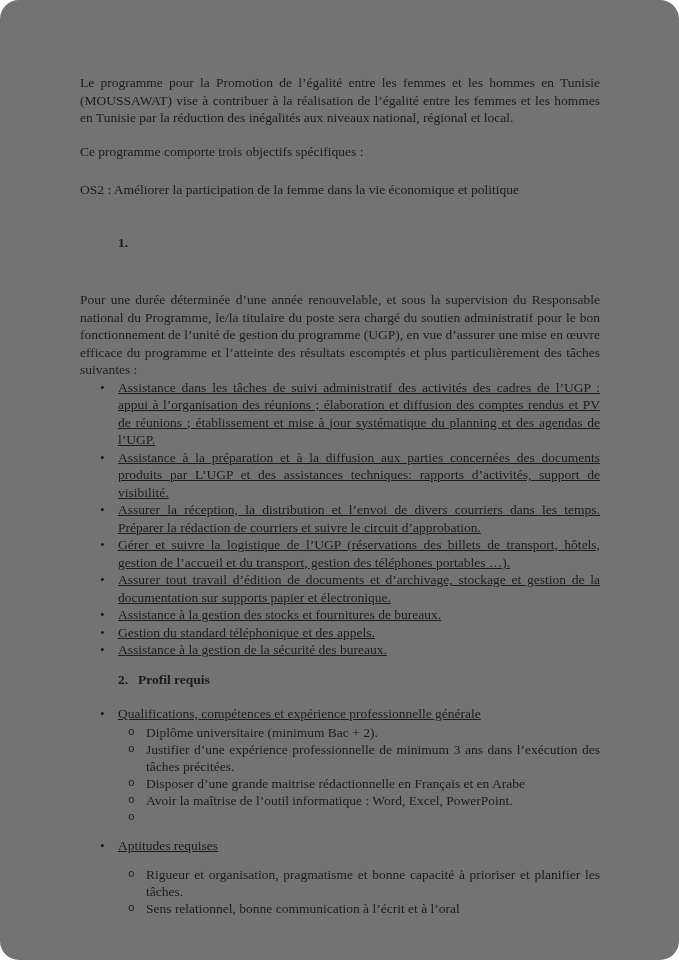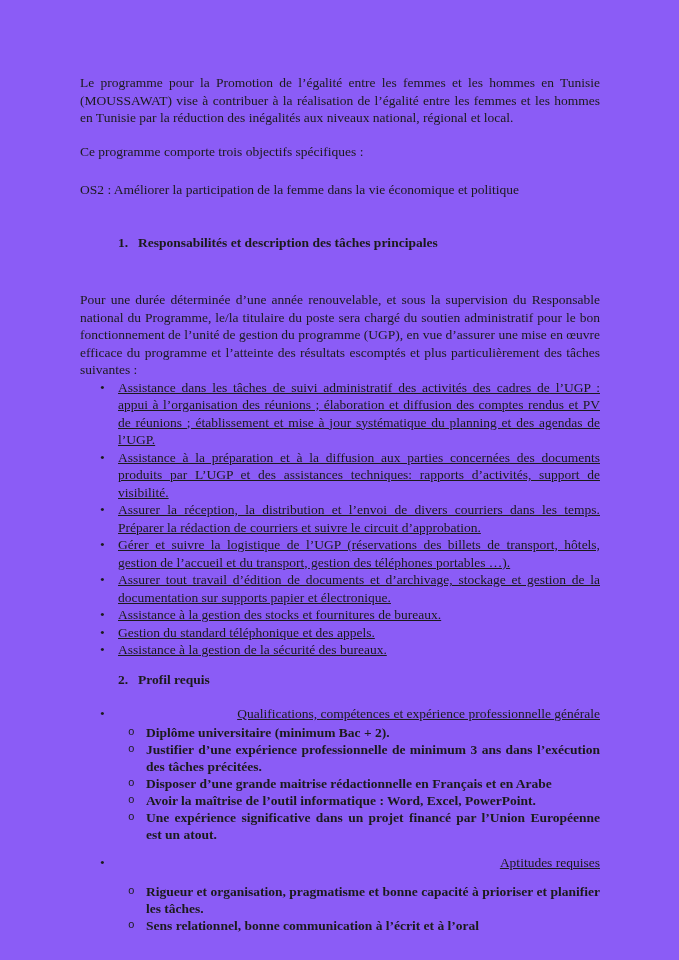--- a/index.html
+++ b/index.html
@@ -1,27 +1,28 @@
 <!DOCTYPE html>
 <html><head>
 <meta charset="utf-8">
 <style>
   html, body { margin: 0; padding: 0; background: #ffffff; }
   .page {
     position: relative;
     width: 679px;
     height: 960px;
     box-sizing: border-box;
-    background: #8b5cf6;
+    background: #737373;
     padding: 74px 79px 0 80px;
     font-family: "Liberation Serif", "DejaVu Serif", serif;
     font-size: 13.5px;
     line-height: 17.5px;
     color: #1b1b1b;
     overflow: hidden;
+    border-radius: 19px;
   }
   p { margin: 0; }
   .just { text-align: justify; }
   .para1 { margin-bottom: 16px; }
   .lead  { margin-bottom: 21px; }
   .os-line { margin-bottom: 4px; }
 
   .heading {
     display: flex;
     margin-left: 38px;
@@ -42,42 +43,41 @@
   .b1 > .txt { flex: 1; text-align: justify; text-decoration: underline; }
 
   .b2 { display: flex; line-height: 17px; }
   .b2 > .marker {
     flex: 0 0 66px;
     box-sizing: border-box;
     padding-left: 48px;
     font-family: "Liberation Mono", "DejaVu Sans Mono", monospace;
     font-size: 11px;
   }
-  .b2 > .txt { flex: 1; text-align: justify; font-weight: bold; }
+  .b2 > .txt { flex: 1; text-align: justify; }
 
-  .group-heading .txt { text-decoration: underline; text-align: right; }
+  .group-heading .txt { text-decoration: underline; text-align: left; }
   .grp1-head { margin-top: 17px; }
   .grp1-list { margin-top: 1px; }
   .grp2-head { margin-top: 11px; }
   .grp2-list { margin-top: 12px; }
 </style>
 </head>
 <body>
 
 <div class="page">
 
   <p class="just para1">Le programme pour la Promotion de l’égalité entre les femmes et les hommes en Tunisie (MOUSSAWAT) vise à contribuer à la réalisation de l’égalité entre les femmes et les hommes en Tunisie par la réduction des inégalités aux niveaux national, régional et local.</p>
 
   <p class="lead">Ce programme comporte trois objectifs spécifiques :</p>
 
   <p class="os-line">OS2 : Améliorer la participation de la femme dans la vie économique et politique</p>
 
   <div class="heading h1">
     <span class="h-num">1.</span>
-    <span class="h-title">Responsabilités et description des tâches principales</span>
   </div>
 
   <p class="just sec1-intro">Pour une durée déterminée d’une année renouvelable, et sous la supervision du Responsable national du Programme, le/la titulaire du poste sera chargé du soutien administratif pour le bon fonctionnement de l’unité de gestion du programme (UGP), en vue d’assurer une mise en œuvre efficace du programme et l’atteinte des résultats escomptés et plus particulièrement des tâches suivantes :</p>
 
   <div>
     <div class="b1">
       <span class="marker">•</span>
       <span class="txt">Assistance dans les tâches de suivi administratif des activités des cadres de l’UGP : appui à l’organisation des réunions ; élaboration et diffusion des comptes rendus et PV de réunions ; établissement et mise à jour systématique du planning et des agendas de l’UGP.</span>
     </div>
     <div class="b1">
@@ -132,21 +132,20 @@
     <div class="b2">
       <span class="marker">o</span>
       <span class="txt">Disposer d’une grande maitrise rédactionnelle en Français et en Arabe</span>
     </div>
     <div class="b2">
       <span class="marker">o</span>
       <span class="txt">Avoir la maîtrise de l’outil informatique : Word, Excel, PowerPoint.</span>
     </div>
     <div class="b2">
       <span class="marker">o</span>
-      <span class="txt">Une expérience significative dans un projet financé par l’Union Européenne est un atout.</span>
     </div>
   </div>
 
   <div class="b1 group-heading grp2-head">
     <span class="marker">•</span>
     <span class="txt">Aptitudes requises</span>
   </div>
 
   <div class="grp2-list">
     <div class="b2">

